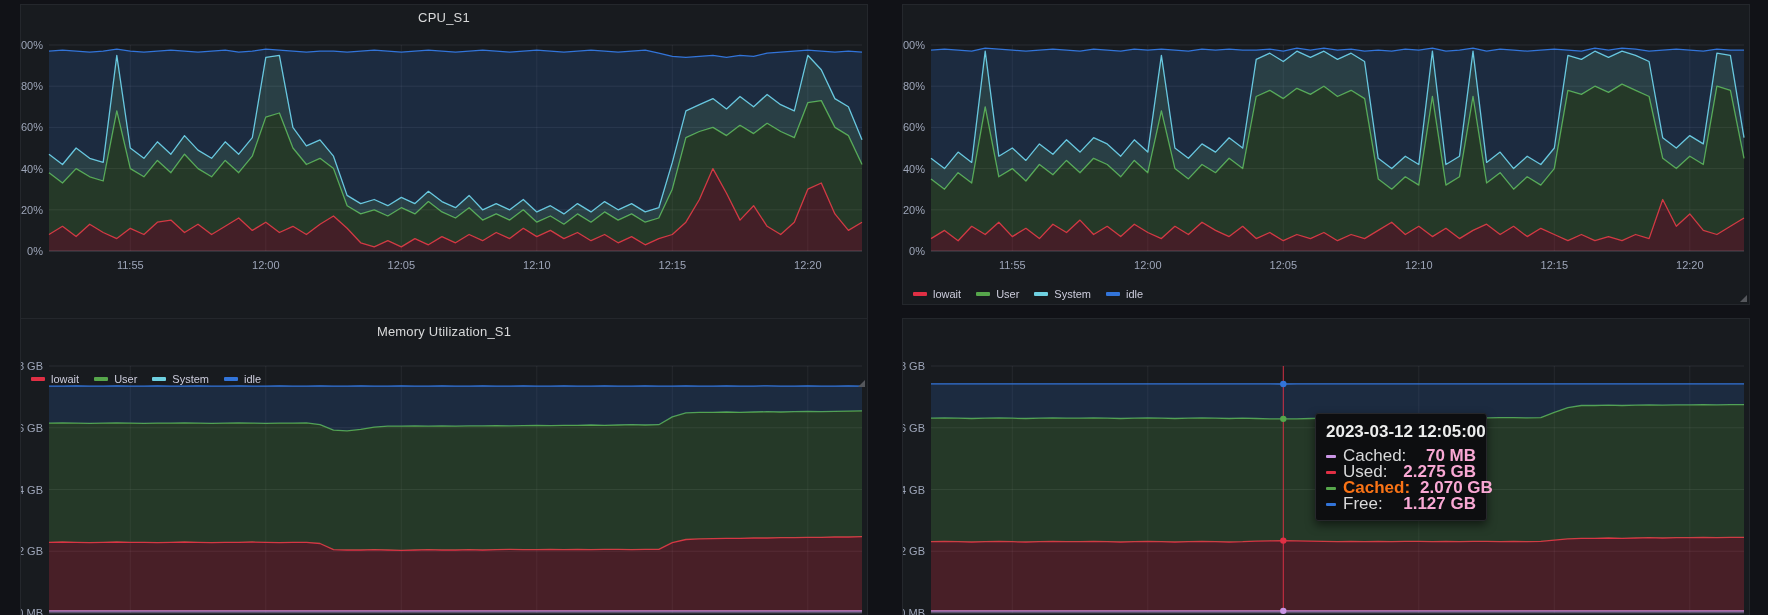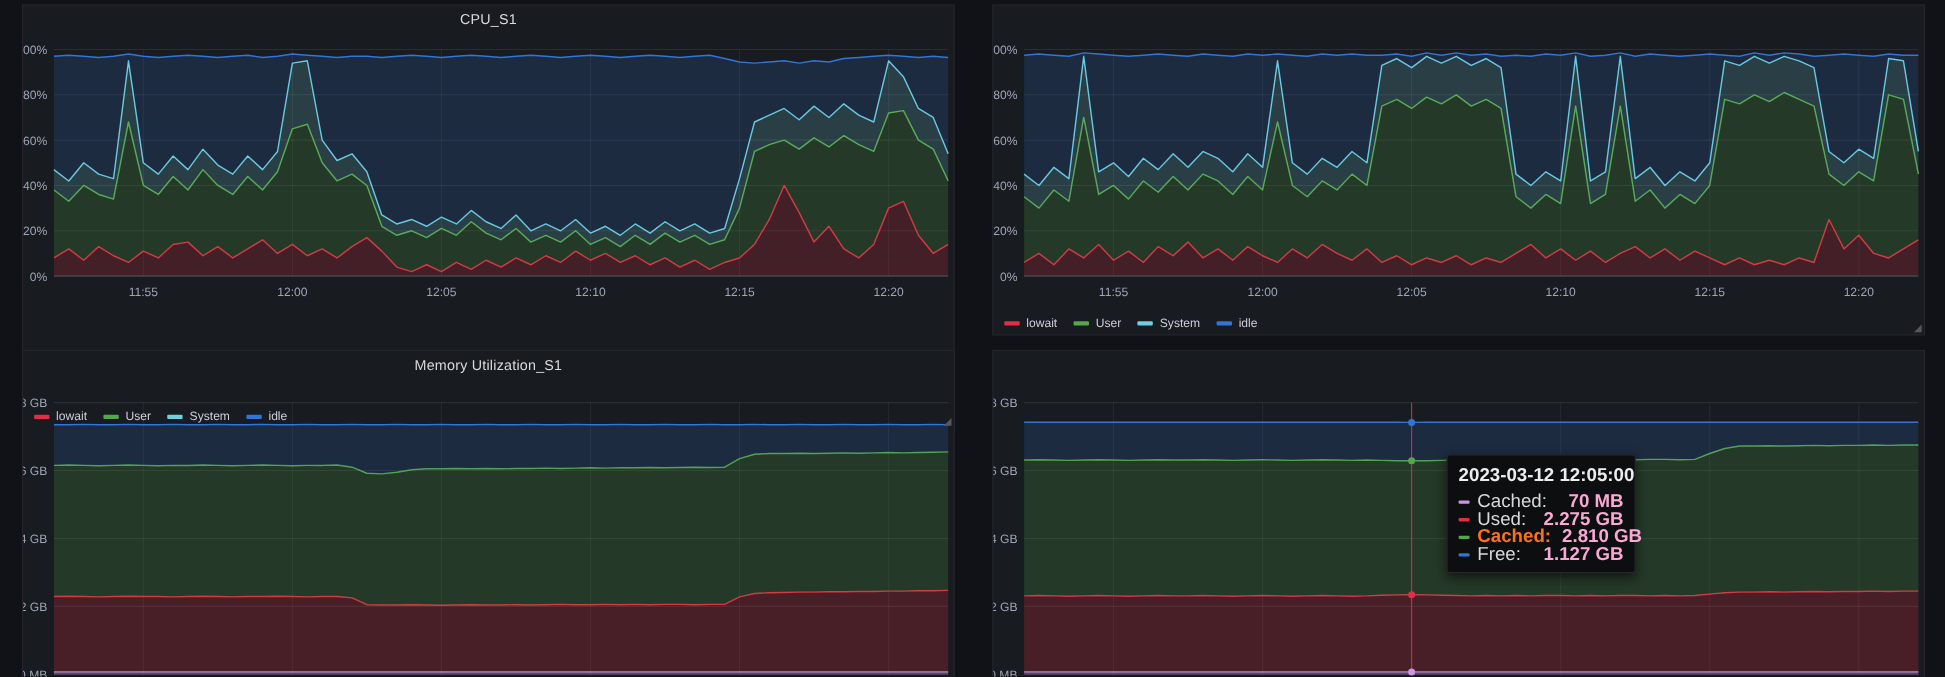--- a/index.html
+++ b/index.html
@@ -226,21 +226,21 @@
         <span class="tt-val">70 MB</span>
       </div>
       <div class="tt-row">
         <span class="tt-sw" style="background: rgb(224, 47, 68);"></span>
         <span class="tt-label">Used:</span>
         <span class="tt-val">2.275 GB</span>
       </div>
       <div class="tt-row hl">
         <span class="tt-sw" style="background: rgb(86, 166, 75);"></span>
         <span class="tt-label">Cached:</span>
-        <span class="tt-val">2.810 GB</span>
+        <span class="tt-val">2.070 GB</span>
       </div>
       <div class="tt-row">
         <span class="tt-sw" style="background: rgb(50, 116, 217);"></span>
         <span class="tt-label">Free:</span>
         <span class="tt-val">1.127 GB</span>
       </div>
     </div>
 </div>
 
 </body></html>

